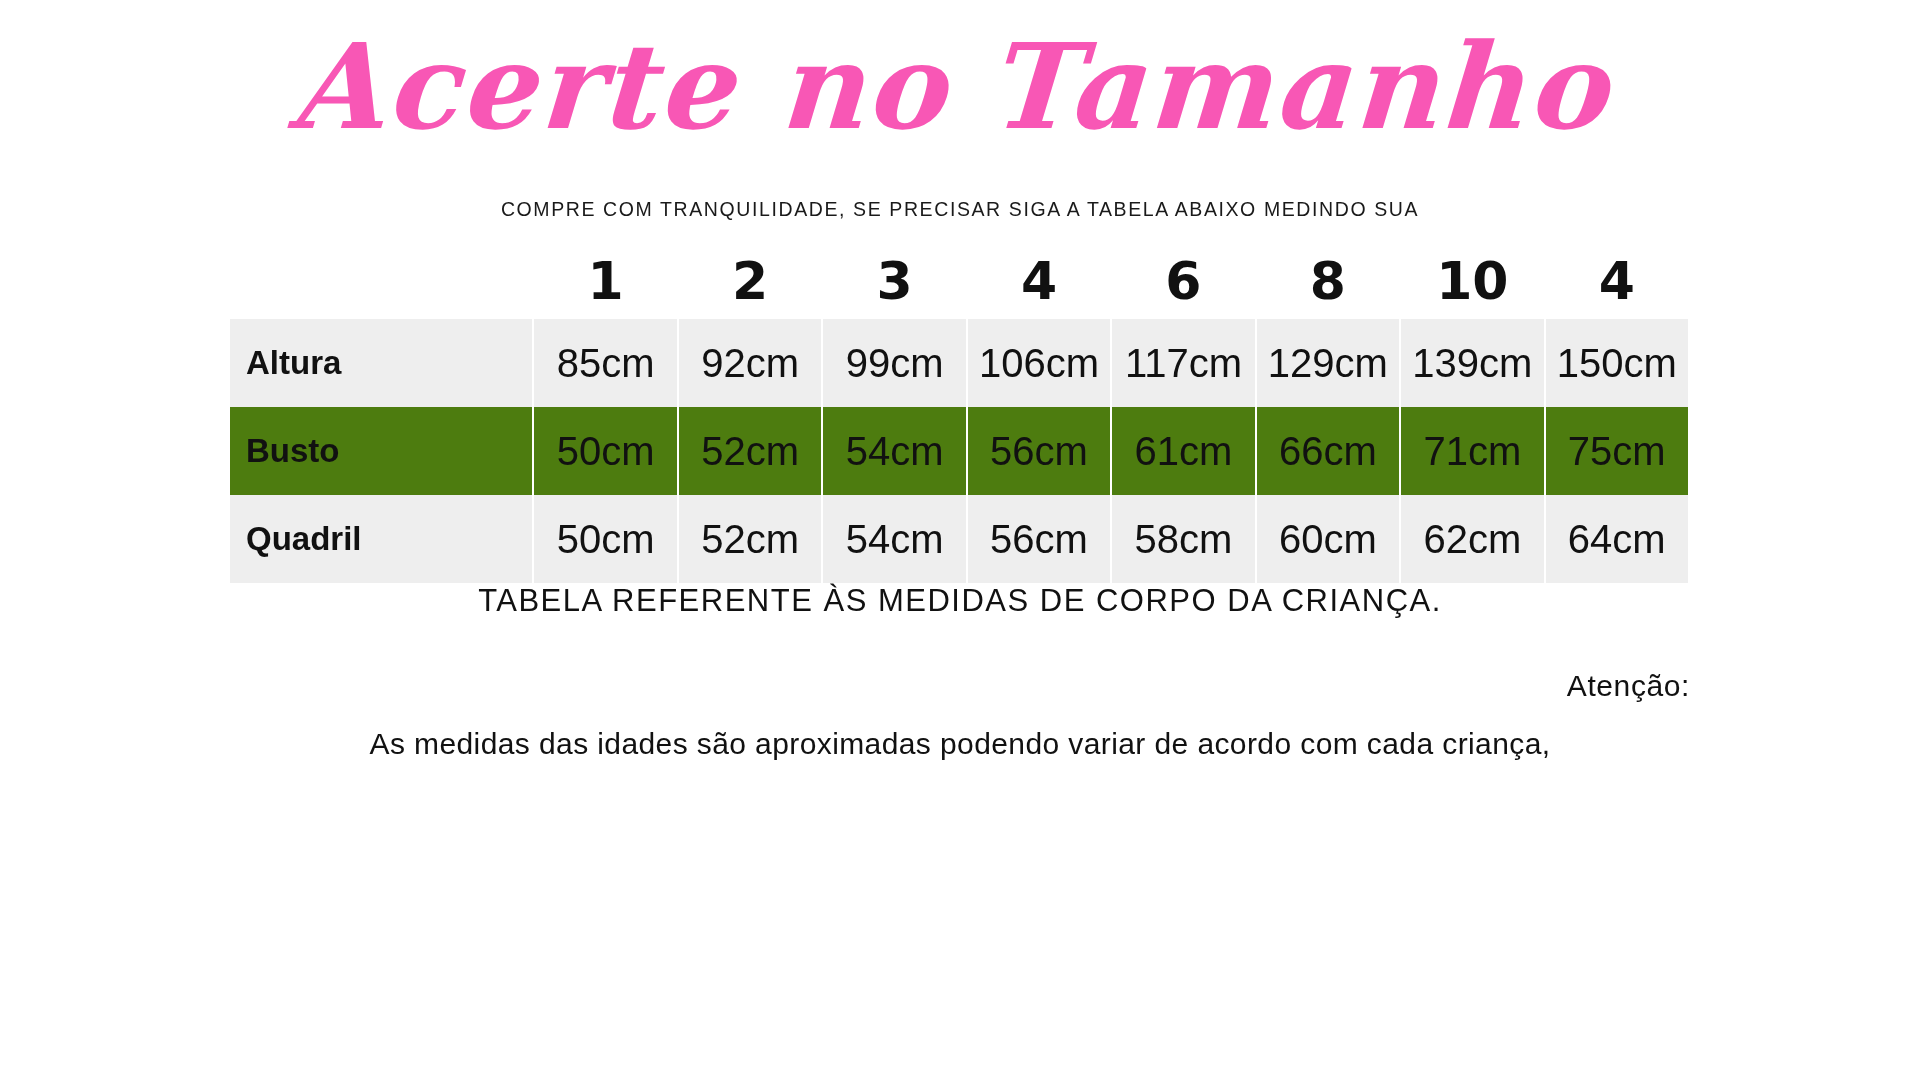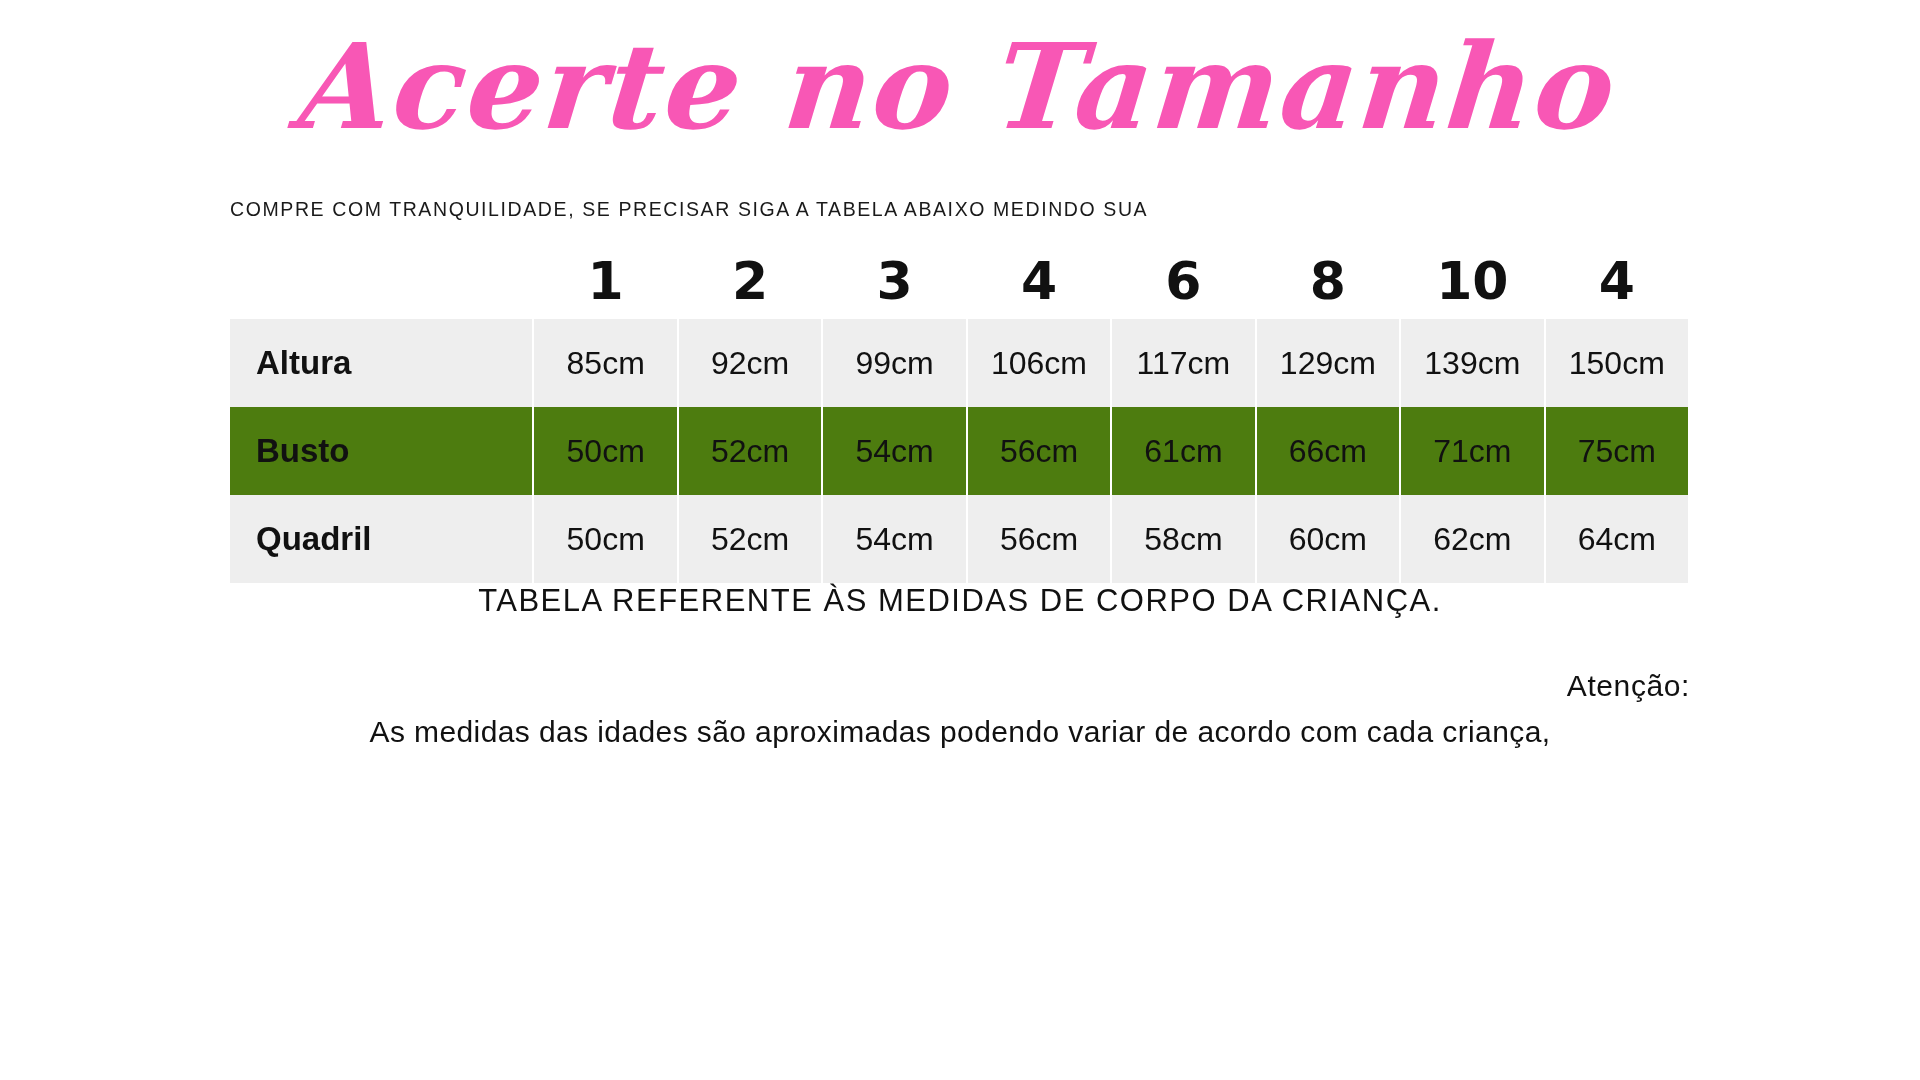--- a/index.html
+++ b/index.html
@@ -28,21 +28,21 @@
     font-style: italic;
     font-weight: bold;
     font-size: 118px;
     line-height: 1.0;
     letter-spacing: 2px;
     padding-top: 28px;
     transform: skewX(-6deg);
     white-space: nowrap;
   }
   .subtitle {
-    text-align: left;
+    text-align: center;
     font-size: 19.5px;
     letter-spacing: 1.6px;
     line-height: 1.55;
     color: #1a1a1a;
     margin-top: 48px;
     font-weight: 500;
   }
   .tbl {
     margin-top: 26px;
     width: 100%;
@@ -57,30 +57,30 @@
     color: #111;
     text-align: center;
     padding-bottom: 8px;
     border: none;
     background: #ffffff;
   }
   .head-row th.lblhead { background: #ffffff; }
   .tbl td {
     border-left: 2px solid #ffffff;
     border-right: 2px solid #ffffff;
-    font-size: 32px;
+    font-size: 40px;
     text-align: center;
     height: 86px;
     color: #111;
   }
   .tbl tr.shade td { background: #eeeeee; }
   .tbl tr.plain td { background: #4d7c0f; }
   .tbl td.rowlabel {
     text-align: left;
-    padding-left: 26px;
+    padding-left: 16px;
     font-weight: bold;
     font-size: 33px;
     border-left: none;
     line-height: 1.12;
   }
   .note {
     text-align: center;
     font-size: 31px;
     letter-spacing: 1.5px;
     color: #111;
@@ -88,21 +88,21 @@
   .attention {
     text-align: right;
     font-size: 30px;
     margin-top: 50px;
     color: #111;
     letter-spacing: 0.6px;
   }
   .attention-body {
     text-align: center;
     font-size: 30px;
-    margin-top: 12px;
+    margin-top: 24px;
     color: #111;
     letter-spacing: 0.4px;
     white-space: nowrap;
   }
 </style>
 </head>
 <body>
 
 <div class="page">
 

